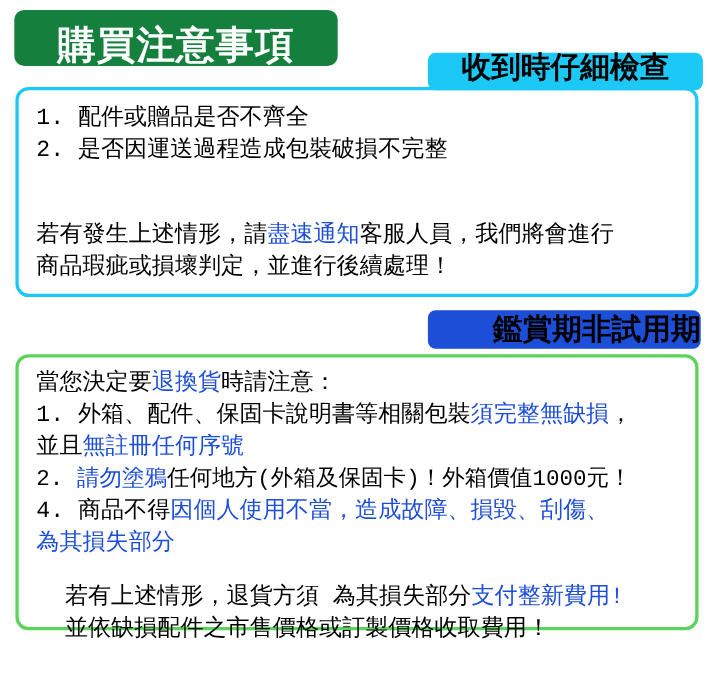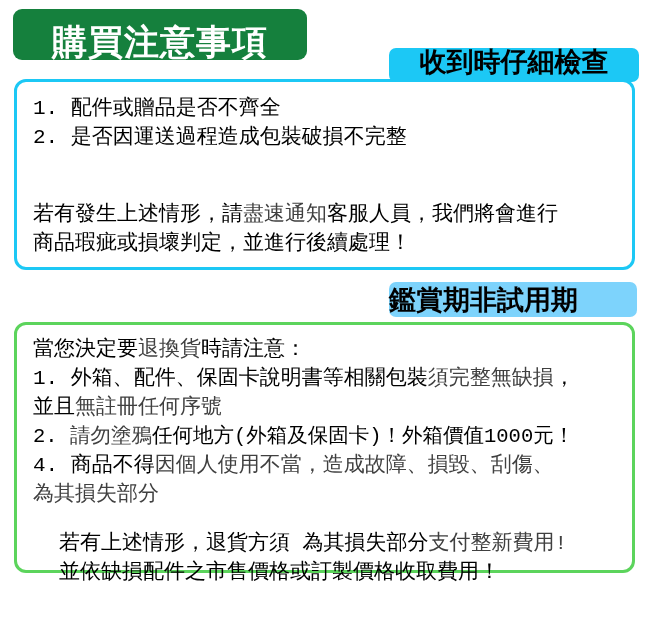--- a/index.html
+++ b/index.html
@@ -70,25 +70,25 @@
     background: #ffffff;
   }
 
   
   .badge-green {
     position: absolute;
     left: 389px;
     top: 282px;
     width: 248px;
     height: 35px;
-    background: #7dd3fc;
+    background: #1d4ed8;
     border-radius: 7px;
     display: flex;
     align-items: center;
-    justify-content: flex-start;
+    justify-content: flex-end;
     z-index: 5;
   }
   .badge-green .badge-text {
     color: #000000;
     font-size: 27px;
     font-weight: bold;
     line-height: 1;
     white-space: nowrap;
   }
 
@@ -116,21 +116,21 @@
     line-height: 29px;
     white-space: nowrap;
     color: #000000;
     font-weight: 500;
     padding-left: 16px;
   }
   .line.sm {
     font-size: 20.5px;
   }
   .hl {
-    color: #404040;
+    color: #1d4ed8;
   }
 
   .cyan-list  { top: 12px; }
   .cyan-para  { top: 118px; }
   .green-list { top: 10px; }
   .green-para { top: 204px; margin-left: 26px; }
 </style>
 </head>
 <body>
 

